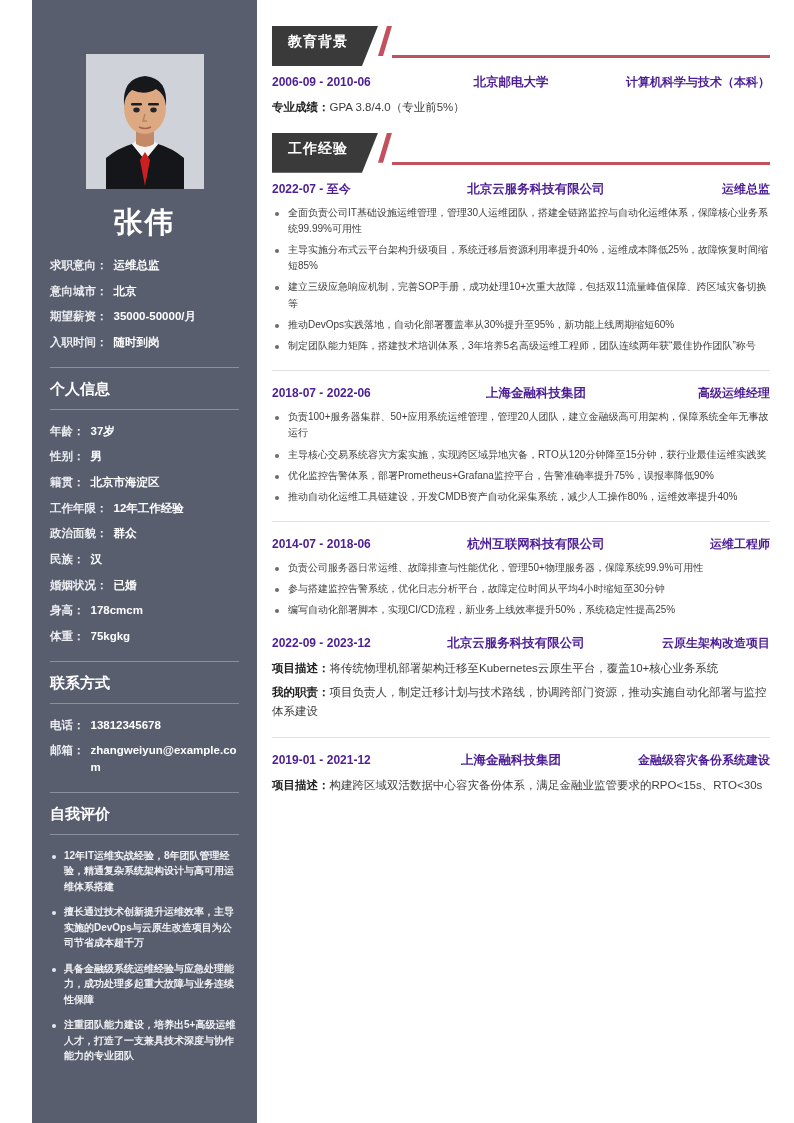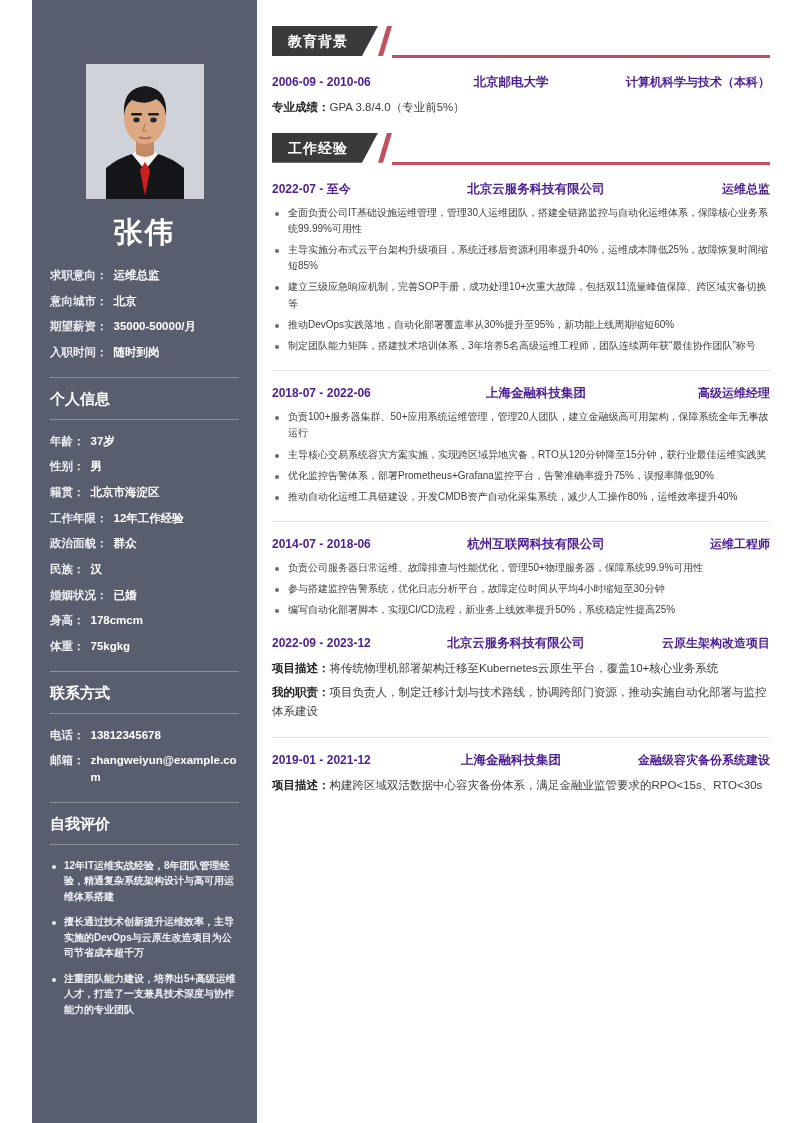--- a/index.html
+++ b/index.html
@@ -12,21 +12,21 @@
   }
   .page { width:794px; height:1123px; position:relative; display:flex; }
 
   
   .sidebar {
     position:absolute;
     left:32px; top:0;
     width:225px; height:1123px;
     background:#585e6e;
     color:#ffffff;
-    padding:12px 18px;
+    padding:2px 18px;
   }
   .photo-wrap {
     width:118px; height:135px;
     margin:52px auto 0 auto;
     background:#c9ccd4;
     overflow:hidden;
     position:relative;
   }
   .photo-wrap svg { display:block; width:118px; height:135px; }
 
@@ -84,21 +84,21 @@
     padding-top:26px;
   }
 
   .sec-head {
     position:relative;
     height:34px;
     margin-bottom:14px;
   }
   .sec-head .tag {
     position:absolute; left:0; top:0;
-    height:30px;
+    height:40px;
     background:#3a3a3a;
     color:#ffffff;
     font-size:14px;
     font-weight:bold;
     line-height:30px;
     padding:0 30px 0 16px;
     clip-path:polygon(0 0, 100% 0, calc(100% - 16px) 100%, 0 100%);
     letter-spacing:1px;
     text-align:center;
   }
@@ -267,20 +267,21 @@
       </div>
     </section>
 
     <section class="side-sec">
       <div class="side-sec-hr"></div>
       <div class="side-sec-title">自我评价</div>
       <div class="side-sec-underline"></div>
       <ul class="side-list">
         <li>12年IT运维实战经验，8年团队管理经验，精通复杂系统架构设计与高可用运维体系搭建</li>
         <li>擅长通过技术创新提升运维效率，主导实施的DevOps与云原生改造项目为公司节省成本超千万</li>
+        <li>具备金融级系统运维经验与应急处理能力，成功处理多起重大故障与业务连续性保障</li>
         <li>注重团队能力建设，培养出5+高级运维人才，打造了一支兼具技术深度与协作能力的专业团队</li>
       </ul>
     </section>
   </aside>
 
   <main class="main">
 
     <section>
       <div class="sec-head">
         <div class="tag">教育背景</div>

